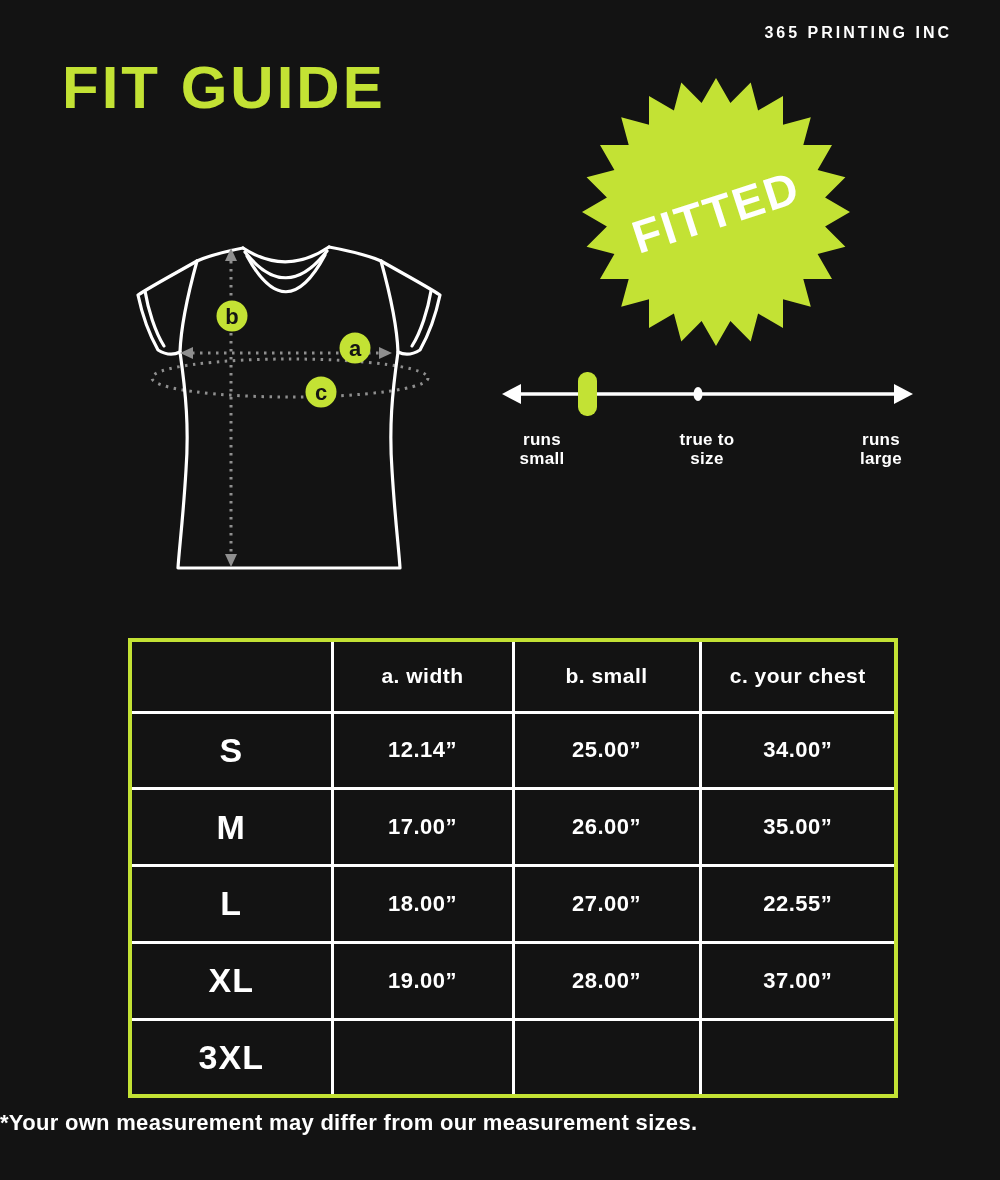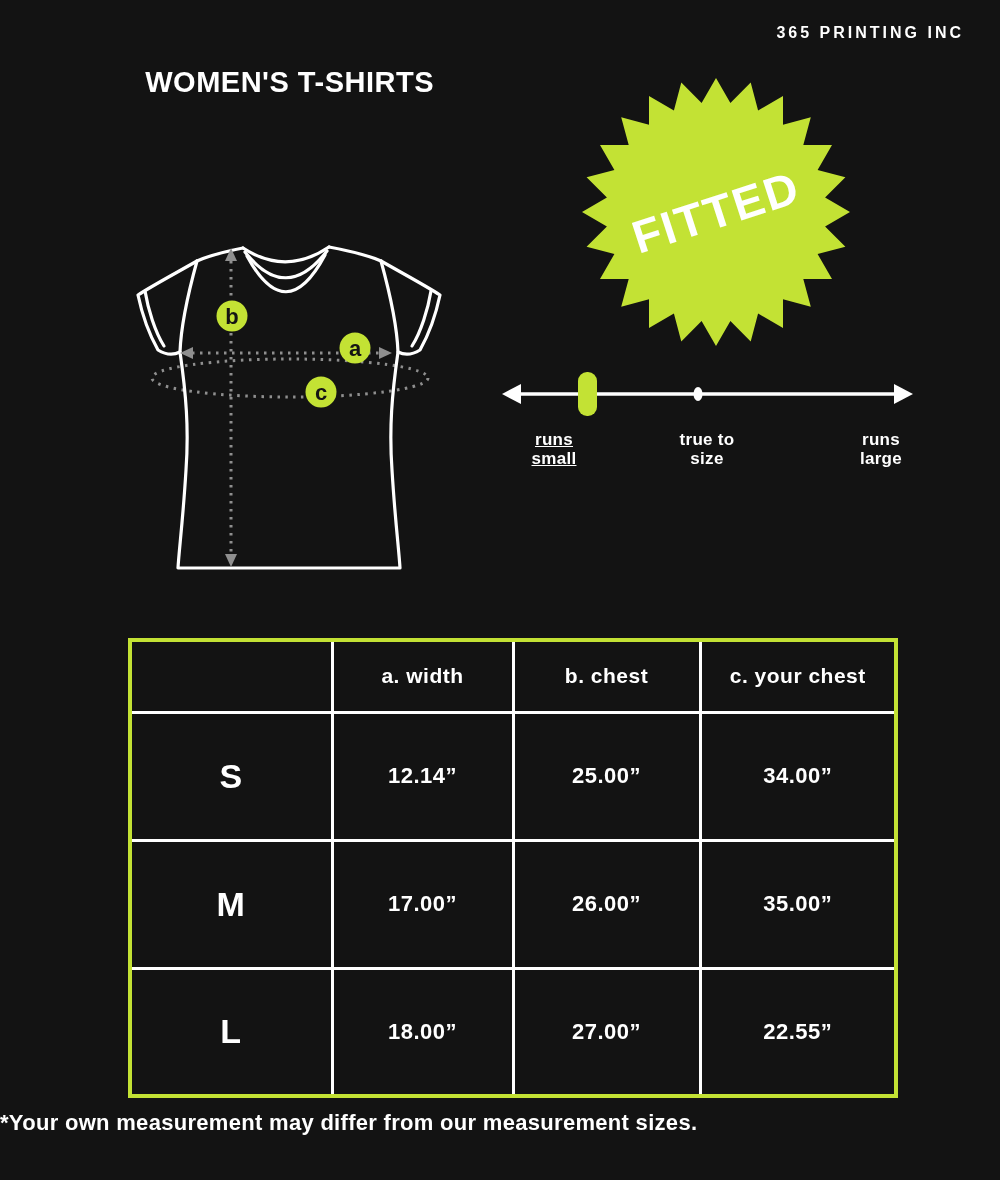--- a/index.html
+++ b/index.html
@@ -18,21 +18,21 @@
     background: var(--background);
     font-family: "Liberation Sans", "DejaVu Sans", sans-serif;
     font-weight: bold;
     color: var(--white);
     overflow: hidden;
   }
 
   
   .brand {
     position: absolute;
-    top: 24px; right: 36px;
+    top: 24px; right: 48px;
     font-size: 16px;
     letter-spacing: 3px;
     text-align: center;
   }
   .title-block { position: absolute; left: 62px; top: 58px; width: 372px; }
   .title {
     font-size: 60px;
     line-height: 1.0;
     color: var(--accent);
     letter-spacing: 3px;
@@ -64,21 +64,21 @@
   .fit-scale { position: absolute; left: 500px; top: 368px; width: 415px; height: 110px; }
   .scale-label {
     position: absolute;
     top: 62px;
     width: 84px;
     text-align: center;
     font-size: 17px;
     line-height: 1.12;
     letter-spacing: 0.3px;
   }
-  .lbl-small { left: 12px; text-decoration: underline; }
+  .lbl-small { left: 0; }
   .lbl-true  { left: 165px; text-align: center; }
   .lbl-large { left: 339px; }
 
   
   .size-table-wrap { position: absolute; left: 128px; top: 638px; border-radius: 13px; }
   table.size-table {
     border-collapse: collapse;
     width: 766px;
     height: 460px;
     table-layout: fixed;
@@ -106,21 +106,21 @@
   }
 </style>
 </head>
 <body>
 
 <div class="canvas">
 
   <div class="brand">365 PRINTING INC</div>
 
   <div class="title-block">
-    <div class="subtitle">WOMEN'S T-SHIRTS</div>
+    <div class="title">FIT GUIDE</div>
   </div>
 
   <div class="badge">
     <svg width="280" height="280" viewBox="0 0 280 280">
       <polygon fill="var(--accent)" points="140.0,6.0 154.4,30.9 174.7,10.6 182.1,38.4 207.0,24.0 207.0,52.7 234.8,45.2 227.3,73.0 256.0,73.0 241.6,97.9 269.4,105.3 249.1,125.6 274.0,140.0 249.1,154.4 269.4,174.7 241.6,182.1 256.0,207.0 227.3,207.0 234.8,234.8 207.0,227.3 207.0,256.0 182.1,241.6 174.7,269.4 154.4,249.1 140.0,274.0 125.6,249.1 105.3,269.4 97.9,241.6 73.0,256.0 73.0,227.3 45.2,234.8 52.7,207.0 24.0,207.0 38.4,182.1 10.6,174.7 30.9,154.4 6.0,140.0 30.9,125.6 10.6,105.3 38.4,97.9 24.0,73.0 52.7,73.0 45.2,45.2 73.0,52.7 73.0,24.0 97.9,38.4 105.3,10.6 125.6,30.9"></polygon>
     </svg>
     <div class="badge-label">FITTED</div>
   </div>
 
   <svg class="tshirt" width="320" height="332" viewBox="0 0 320 332">
@@ -181,21 +181,21 @@
       <colgroup>
         <col style="width:202px">
           <col style="width:181px">
           <col style="width:187px">
           <col style="width:196px">
       </colgroup>
       <thead>
         <tr>
           <th></th>
           <th>a. width</th>
-          <th>b. chest</th>
+          <th>b. small</th>
           <th>c. your chest</th>
         </tr>
       </thead>
       <tbody>
         <tr>
           <td class="size-cell">S</td>
           <td>12.14”</td>
           <td>25.00”</td>
           <td>34.00”</td>
         </tr>
@@ -204,19 +204,31 @@
           <td>17.00”</td>
           <td>26.00”</td>
           <td>35.00”</td>
         </tr>
         <tr>
           <td class="size-cell">L</td>
           <td>18.00”</td>
           <td>27.00”</td>
           <td>22.55”</td>
         </tr>
+        <tr>
+          <td class="size-cell">XL</td>
+          <td>19.00”</td>
+          <td>28.00”</td>
+          <td>37.00”</td>
+        </tr>
+        <tr>
+          <td class="size-cell">3XL</td>
+          <td></td>
+          <td></td>
+          <td></td>
+        </tr>
       </tbody>
     </table>
   </div>
 
   <div class="footnote">*Your own measurement may differ from our measurement sizes.</div>
 
 </div>
 
 </body></html>

